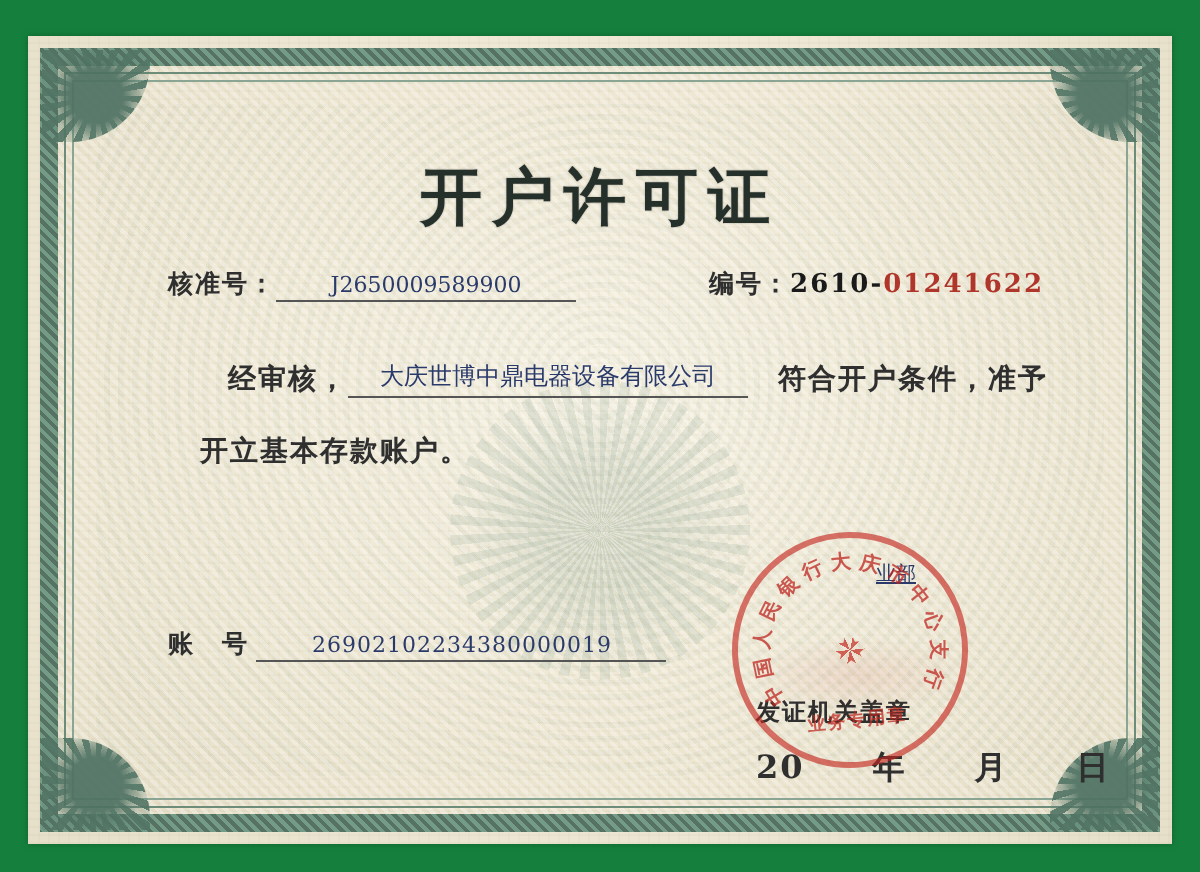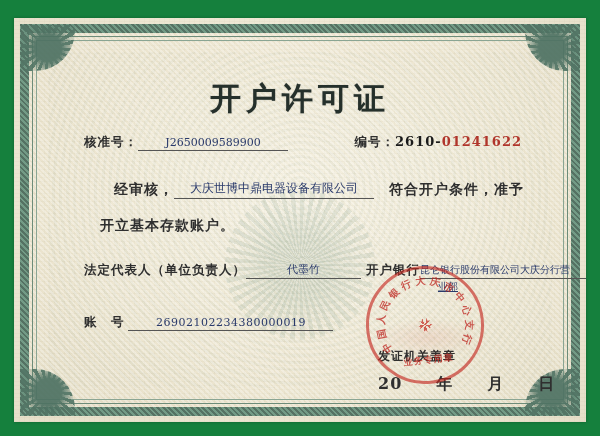--- a/index.html
+++ b/index.html
@@ -327,27 +327,21 @@
       <div class="row r-number">
         <span class="label">编号：</span><span class="num">2610-</span><span class="num-red">01241622</span>
       </div>
 
       <div class="row r-body1">
         <span class="label">经审核，</span><span class="fill blue">大庆世博中鼎电器设备有限公司</span><span class="label tailtext">符合开户条件，准予</span>
       </div>
 
       <div class="row r-body2 label">开立基本存款账户。</div>
 
-      <div class="row r-rep">
-        <span class="label">法定代表人（单位负责人）</span><span class="fill blue">代墨竹</span>
-      </div>
-
-      <div class="row r-bank">
-        <span class="label">开户银行</span><span class="fill blue">昆仑银行股份有限公司大庆分行营</span>
-      </div>
+
       <div class="bank2">业部</div>
 
       <div class="row r-acct">
         <span class="label">账　号</span>
         <span class="fill blue">26902102234380000019</span>
       </div>
 
       <div class="row r-issuer label">发证机关盖章</div>
       <div class="row r-date label">20　　年　　月　　日</div>
 

